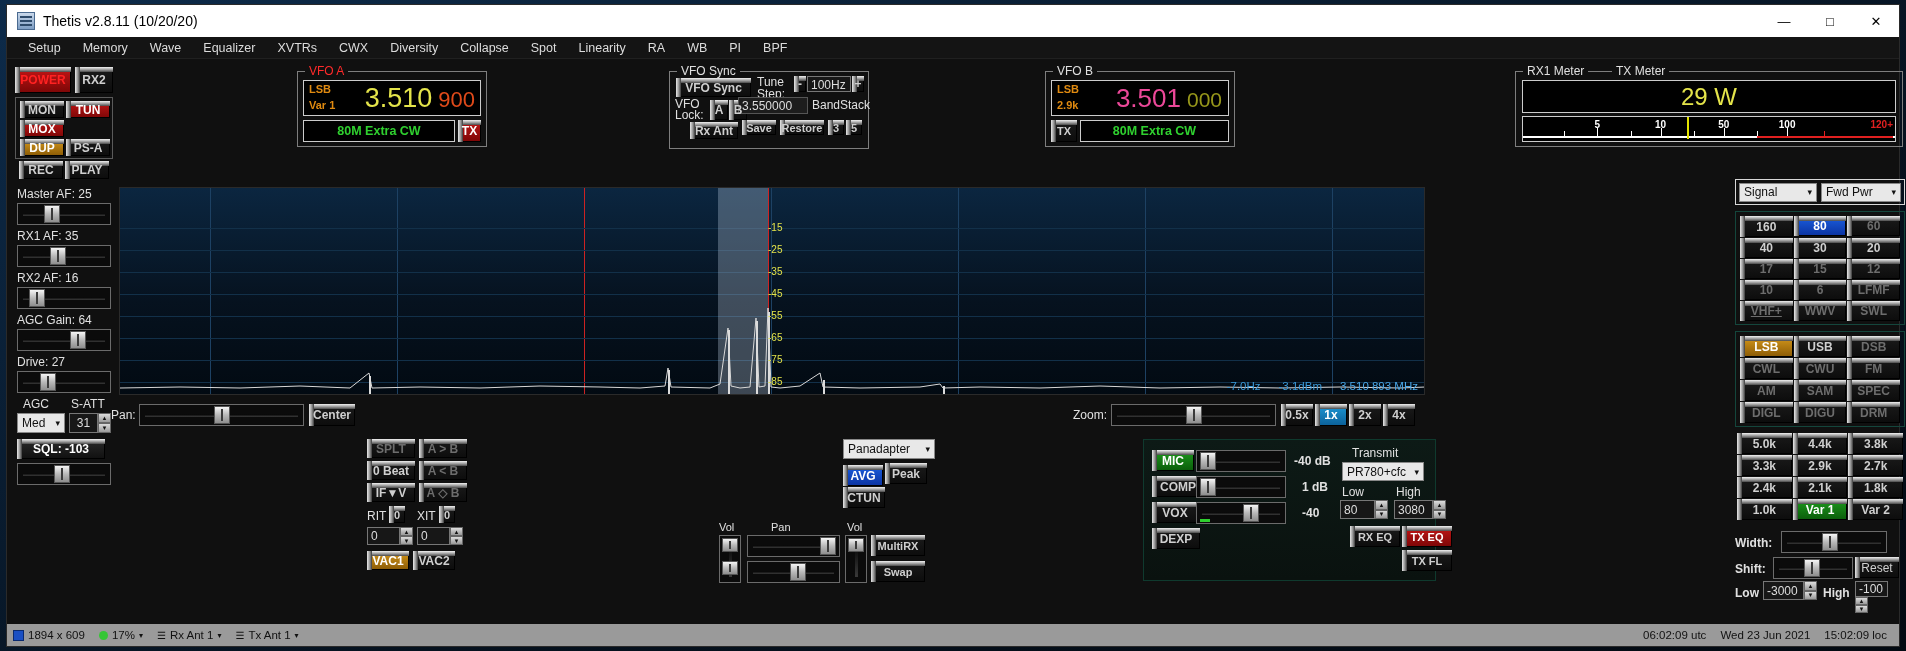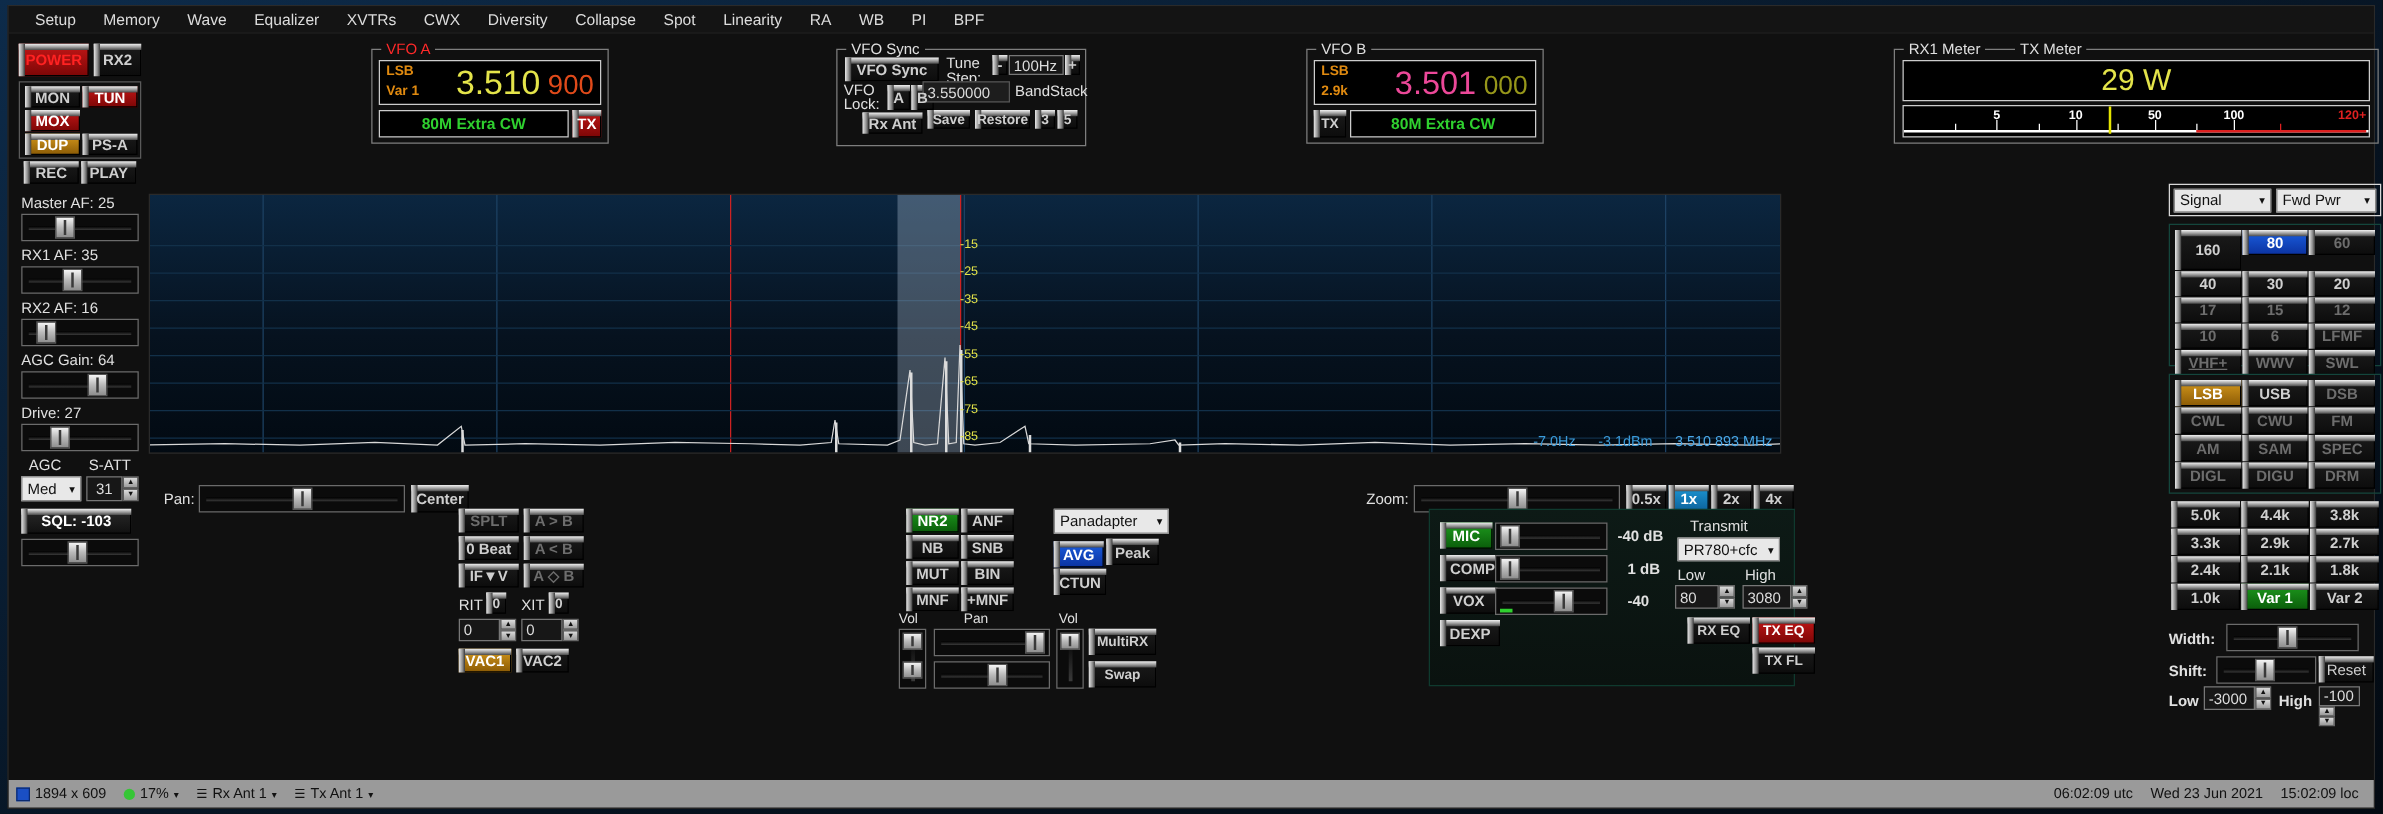--- a/index.html
+++ b/index.html
@@ -78,37 +78,46 @@
   .tickLabel.red { color:#ff4040; }
   .vgrid { position:absolute; top:0; bottom:0; width:1px; background:#1d4163; }
   .vgrid.red { background:#cc2222; }
   .hgrid { position:absolute; left:0; right:0; height:1px; background:#123049; }
   .dbLabel { position:absolute; color:#e4e44a; font-size:10px; }
   #filterBand { position:absolute; top:0; bottom:0; background:rgba(200,215,235,0.30); }
   .sig { position:absolute; bottom:0; width:2px; background:#dcdcdc; }
   #panaFooter { position:absolute; right:6px; bottom:2px; display:flex; gap:18px; font-size:11.5px; }
 
   
-  #panRow { position:absolute; left:124px; top:344px; width:1306px; height:26px;margin-top:16px; }
+  #panRow { position:absolute; left:104px; top:344px; width:1306px; height:26px; }
 
   
   #statusbar { height:22px; flex:0 0 22px; background:#9a9a9a; display:flex; align-items:center;
                font-size:11.5px; color:#111; padding:0 6px; gap:14px; }
   #statusbar .sgrow { flex:1; }
   #statusbar .sitem { display:flex; align-items:center; gap:4px; }
   .sq { width:11px; height:11px; background:#1a4fc4; border:1px solid #0a2a70; }
   .dot { width:9px; height:9px; border-radius:50%; background:#36c636; }
 </style>
 </head>
 <body>
 
 <div id="desktop"></div>
 
 <div id="win">
 
+  <div id="titlebar">
+    <div class="tb-icon"></div>
+    <div class="tb-title">Thetis v2.8.11 (10/20/20)</div>
+    <div class="tb-btns">
+      <div class="tb-btn">—</div>
+      <div class="tb-btn">□</div>
+      <div class="tb-btn close">✕</div>
+    </div>
+  </div>
 
   <div id="menubar">
     <div class="mi">Setup</div>
     <div class="mi">Memory</div>
     <div class="mi">Wave</div>
     <div class="mi">Equalizer</div>
     <div class="mi">XVTRs</div>
     <div class="mi">CWX</div>
     <div class="mi">Diversity</div>
     <div class="mi">Collapse</div>
@@ -462,46 +471,20 @@
       </div>
 
       <div class="btn on-amber" style="position:absolute;left:0;top:112px;width:42px;height:19px;">
           <span>VAC1</span>
         </div>
       <div class="btn" style="position:absolute;left:46px;top:112px;width:42px;height:19px;">
           <span>VAC2</span>
         </div>
     </div>
 
-    <div style="position:absolute;left:718px;top:380px;width:100px;height:80px;">
-      <div class="btn on-green" style="position:absolute;left:0;top:0;width:42px;height:19px;">
-          <span>NR2</span>
-        </div>
-      <div class="btn" style="position:absolute;left:44px;top:0;width:42px;height:19px;">
-          <span>ANF</span>
-        </div>
-      <div class="btn" style="position:absolute;left:0;top:21px;width:42px;height:19px;">
-          <span>NB</span>
-        </div>
-      <div class="btn" style="position:absolute;left:44px;top:21px;width:42px;height:19px;">
-          <span>SNB</span>
-        </div>
-      <div class="btn" style="position:absolute;left:0;top:42px;width:42px;height:19px;">
-          <span>MUT</span>
-        </div>
-      <div class="btn" style="position:absolute;left:44px;top:42px;width:42px;height:19px;">
-          <span>BIN</span>
-        </div>
-      <div class="btn" style="position:absolute;left:0;top:63px;width:42px;height:19px;">
-          <span>MNF</span>
-        </div>
-      <div class="btn" style="position:absolute;left:44px;top:63px;width:42px;height:19px;">
-          <span>+MNF</span>
-        </div>
-    </div>
 
     <div style="position:absolute;left:836px;top:380px;width:120px;height:80px;">
       <div class="combo" style="position:absolute;left:0;top:0;width:92px;height:20px;">
         <span class="cv">Panadapter</span>
         <span class="ch">▾</span>
       </div>
       <div class="btn on-blue" style="position:absolute;left:0;top:26px;width:40px;height:21px;">
           <span>AVG</span>
         </div>
       <div class="btn" style="position:absolute;left:42px;top:24px;width:42px;height:21px;">
@@ -618,21 +601,21 @@
           <span class="ch">▾</span>
         </div>
         <div class="combo" style="width:80px;height:19px;">
           <span class="cv">Fwd Pwr</span>
           <span class="ch">▾</span>
         </div>
       </div>
 
       <div style="position:absolute;left:0;top:32px;width:170px;height:114px;border:1px solid #14463c;padding:4px;">
         <div id="bandGrid" style="display:grid;grid-template-columns:repeat(3,1fr);gap:1px;">
-            <div class="btn" style="height: 32px;">
+            <div class="btn" style="height: 21px;">
               <span>160</span>
             </div>
             <div class="btn on-blue" style="height: 20px;">
               <span>80</span>
             </div>
             <div class="btn dim" style="height: 20px;">
               <span>60</span>
             </div>
             <div class="btn" style="height: 20px;">
               <span>40</span>

